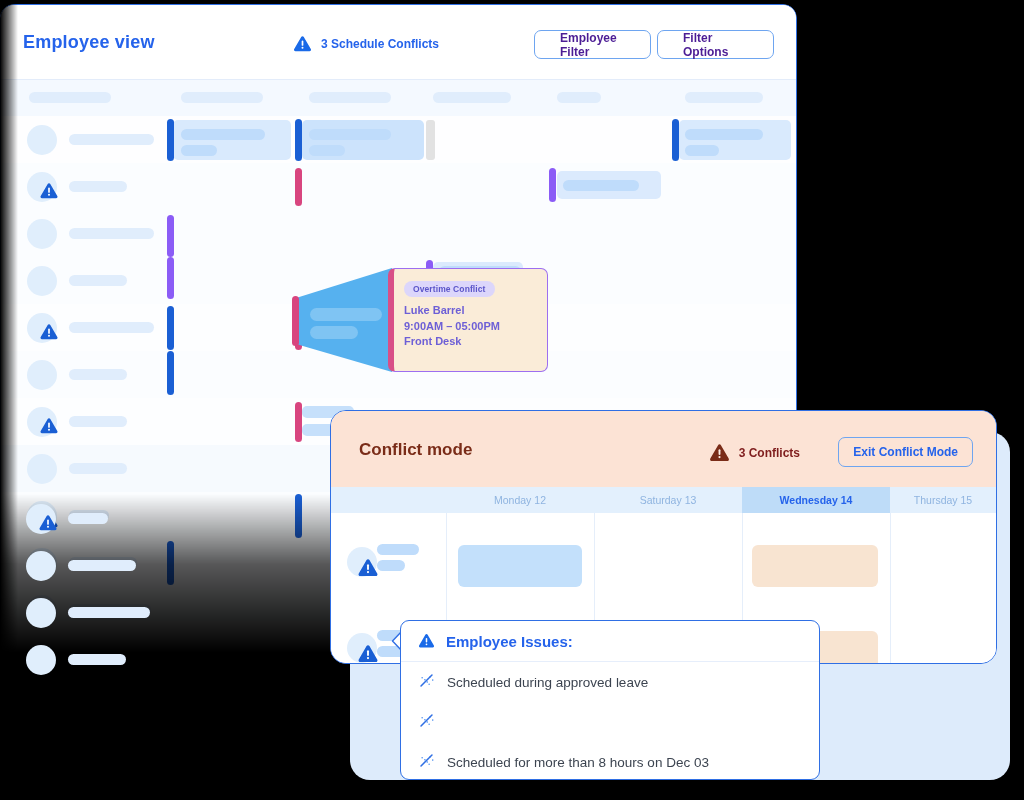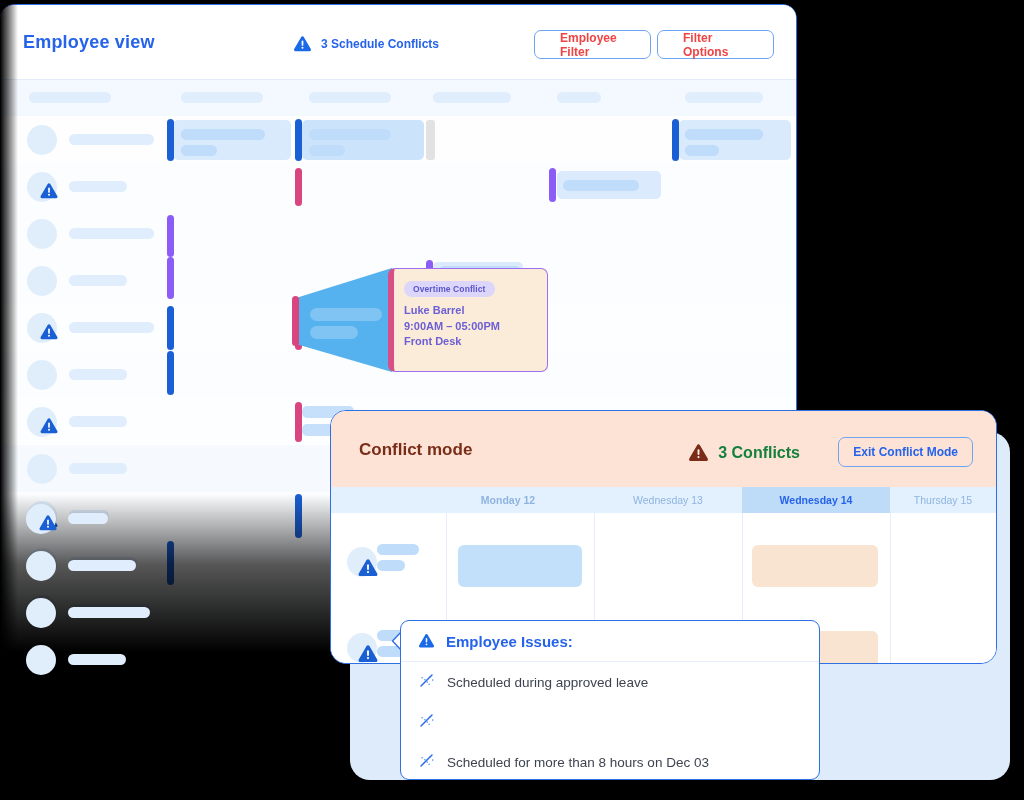--- a/index.html
+++ b/index.html
@@ -22,21 +22,21 @@
     position:relative;height:74px;background:#fff;border-bottom:1px solid #e3ecfa;
     display:flex;align-items:center;
   }
   .mh-title{position:absolute;left:22px;top:27px;font-size:18px;font-weight:bold;color:#2563eb;letter-spacing:.2px;}
   .mh-conflicts{position:absolute;left:292px;top:30px;display:flex;align-items:center;gap:9px;}
   .mh-conflicts .ctxt{font-size:12px;font-weight:bold;color:#2563eb;}
   .btn-outline{
     position:absolute;top:25px;height:29px;box-sizing:border-box;
     border:1.3px solid #6ea5f0;border-radius:7px;background:#fff;
     display:flex;align-items:center;justify-content:center;
-    font-size:12px;font-weight:bold;color:#ef4444;padding:0 25px;cursor:pointer;
+    font-size:12px;font-weight:bold;color:#4c1d95;padding:0 25px;cursor:pointer;
   }
   #btn-employee-filter{left:533px;width:117px;}
   #btn-filter-options{left:656px;width:117px;}
 
   
   .grid{position:relative;height:581px;background:#fbfdff;}
   .col-line{position:absolute;top:0;bottom:0;width:1px;background:#e8f0fb;}
   .col-tint{position:absolute;top:0;bottom:0;background:#e7f1fd;}
   .col-tint.strong{background:#d8e9fc;}
   .row{position:absolute;left:0;right:0;border-bottom:1px solid #e9f1fb;}
@@ -67,21 +67,21 @@
 
   
   .cm-shadow{position:absolute;left:350px;top:432px;width:660px;height:348px;background:#ddebfb;border-radius:20px;}
   .cm-card{
     position:absolute;left:330px;top:410px;width:665px;height:252px;
     background:#fff;border:1.6px solid #2f6fe4;border-radius:16px;overflow:hidden;
   }
   .cm-head{height:76px;background:#fce3d5;position:relative;}
   .cm-title{position:absolute;left:28px;top:29px;font-size:17px;font-weight:bold;color:#7a2c18;}
   .cm-conf{position:absolute;right:196px;top:32px;display:flex;align-items:center;gap:9px;}
-  .cm-conf .ctxt{font-size:16px;font-weight:bold;color:#15803d;}
+  .cm-conf .ctxt{font-size:12px;font-weight:bold;color:#7f1d1d;}
   #btn-exit-conflict{
     position:absolute;right:23px;top:26px;height:30px;box-sizing:border-box;
     border:1.3px solid #6ea5f0;border-radius:7px;background:#fce3d5;
     display:flex;align-items:center;justify-content:center;padding:0 14px;
     font-size:12px;font-weight:bold;color:#2563eb;cursor:pointer;
   }
   .cm-dayrow{height:26px;background:#e3f0fd;position:relative;}
   .cm-day{position:absolute;top:0;height:26px;display:flex;align-items:center;justify-content:center;font-size:10.5px;color:#8fb4e0;}
   .cm-day.sel{background:#bedcf8;color:#2563eb;font-weight:bold;}
   .cm-body{position:relative;height:150px;background:#fff;}
@@ -315,22 +315,22 @@
               <rect x="8.65" y="5.6" width="1.7" height="5.2" rx=".85" fill="#fdeee6"></rect>
               <circle cx="9.5" cy="12.7" r="1" fill="#fdeee6"></circle>
             </svg>
         </span>
         <span class="ctxt">3 Conflicts</span>
       </div>
       <div id="btn-exit-conflict">Exit Conflict Mode</div>
     </div>
 
     <div class="cm-dayrow">
-      <div class="cm-day" style="left:103px;width:148px;font-weight:bold;">Monday 12</div>
-      <div class="cm-day" style="left:263px;width:148px;">Wednesday 13</div>
+      <div class="cm-day" style="left:115px;width:148px;">Monday 12</div>
+      <div class="cm-day" style="left:263px;width:148px;">Saturday 13</div>
       <div class="cm-day sel" style="left:411px;width:148px;">Wednesday 14</div>
       <div class="cm-day" style="left:559px;width:106px;">Thursday 15</div>
     </div>
 
     <div class="cm-body">
       <div class="cm-vline" style="left:115px;"></div>
       <div class="cm-vline" style="left:263px;"></div>
       <div class="cm-vline" style="left:411px;"></div>
       <div class="cm-vline" style="left:559px;"></div>
 

